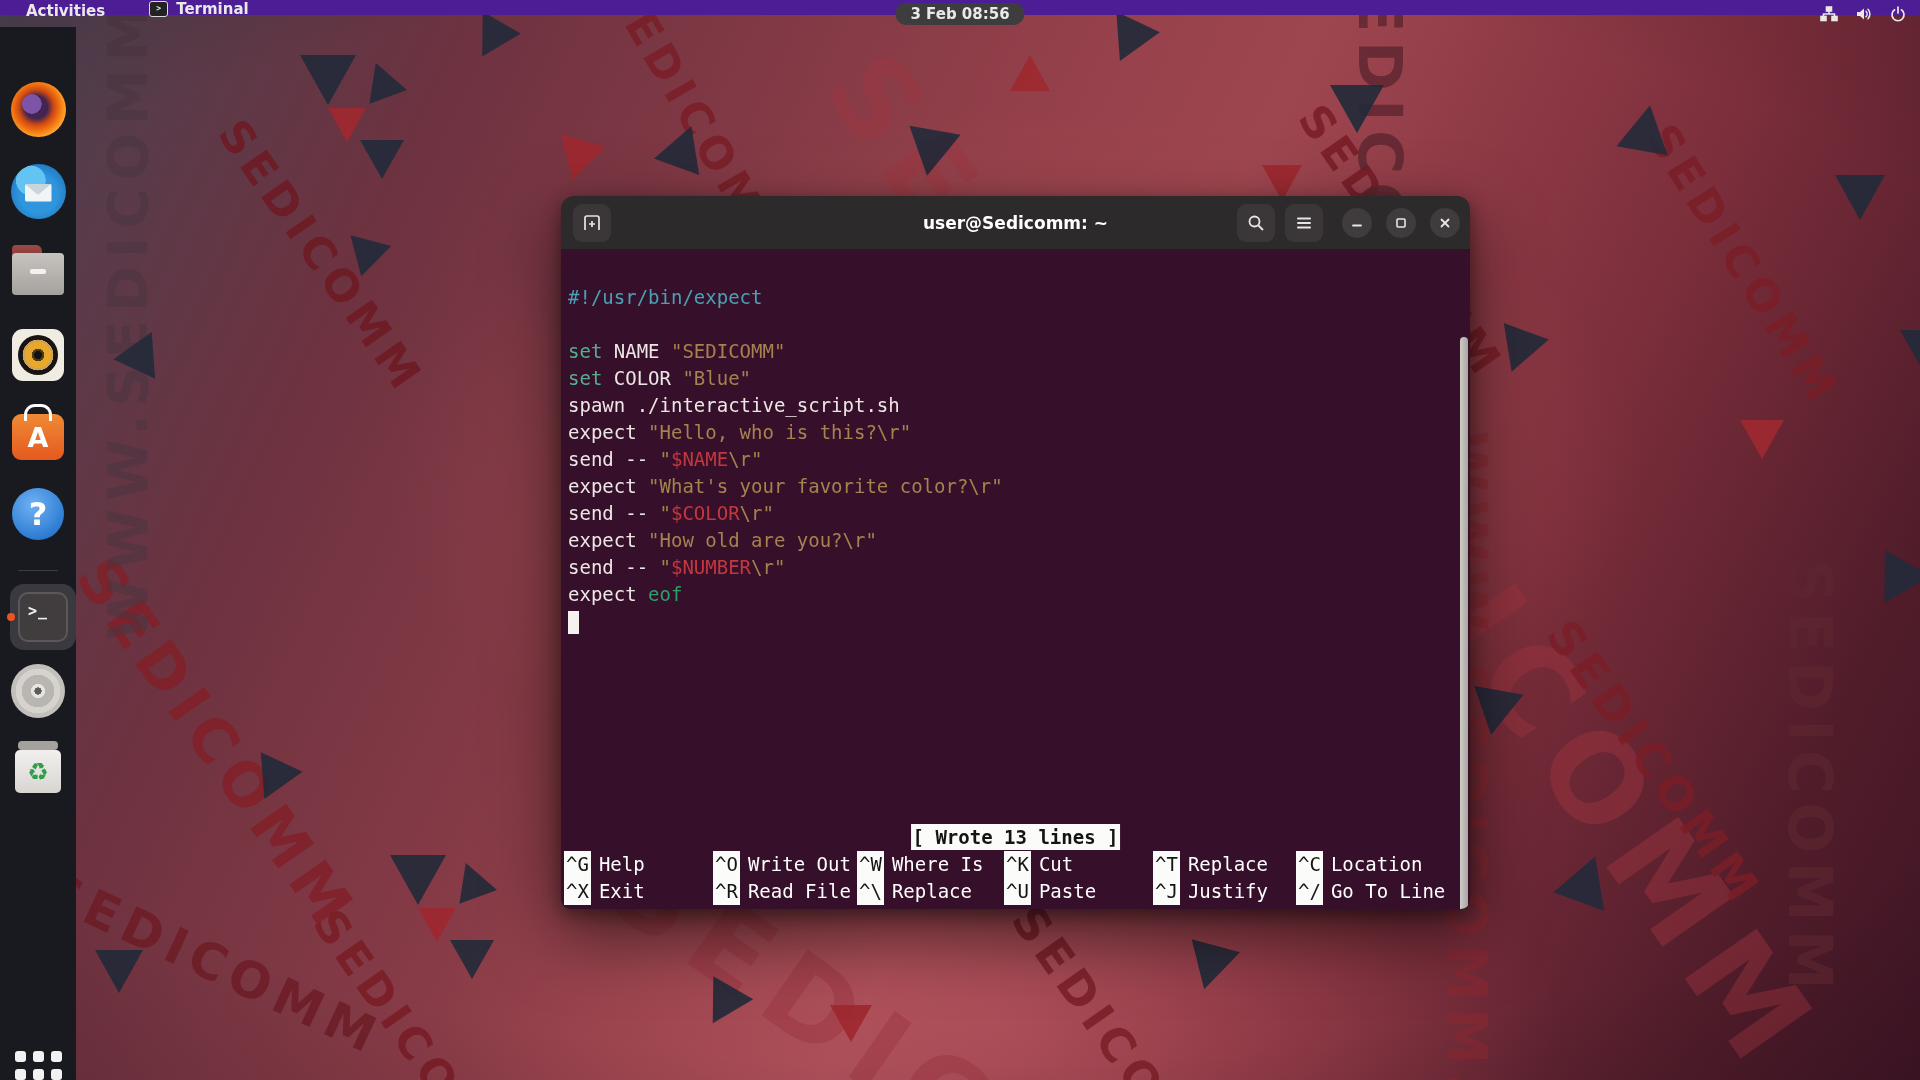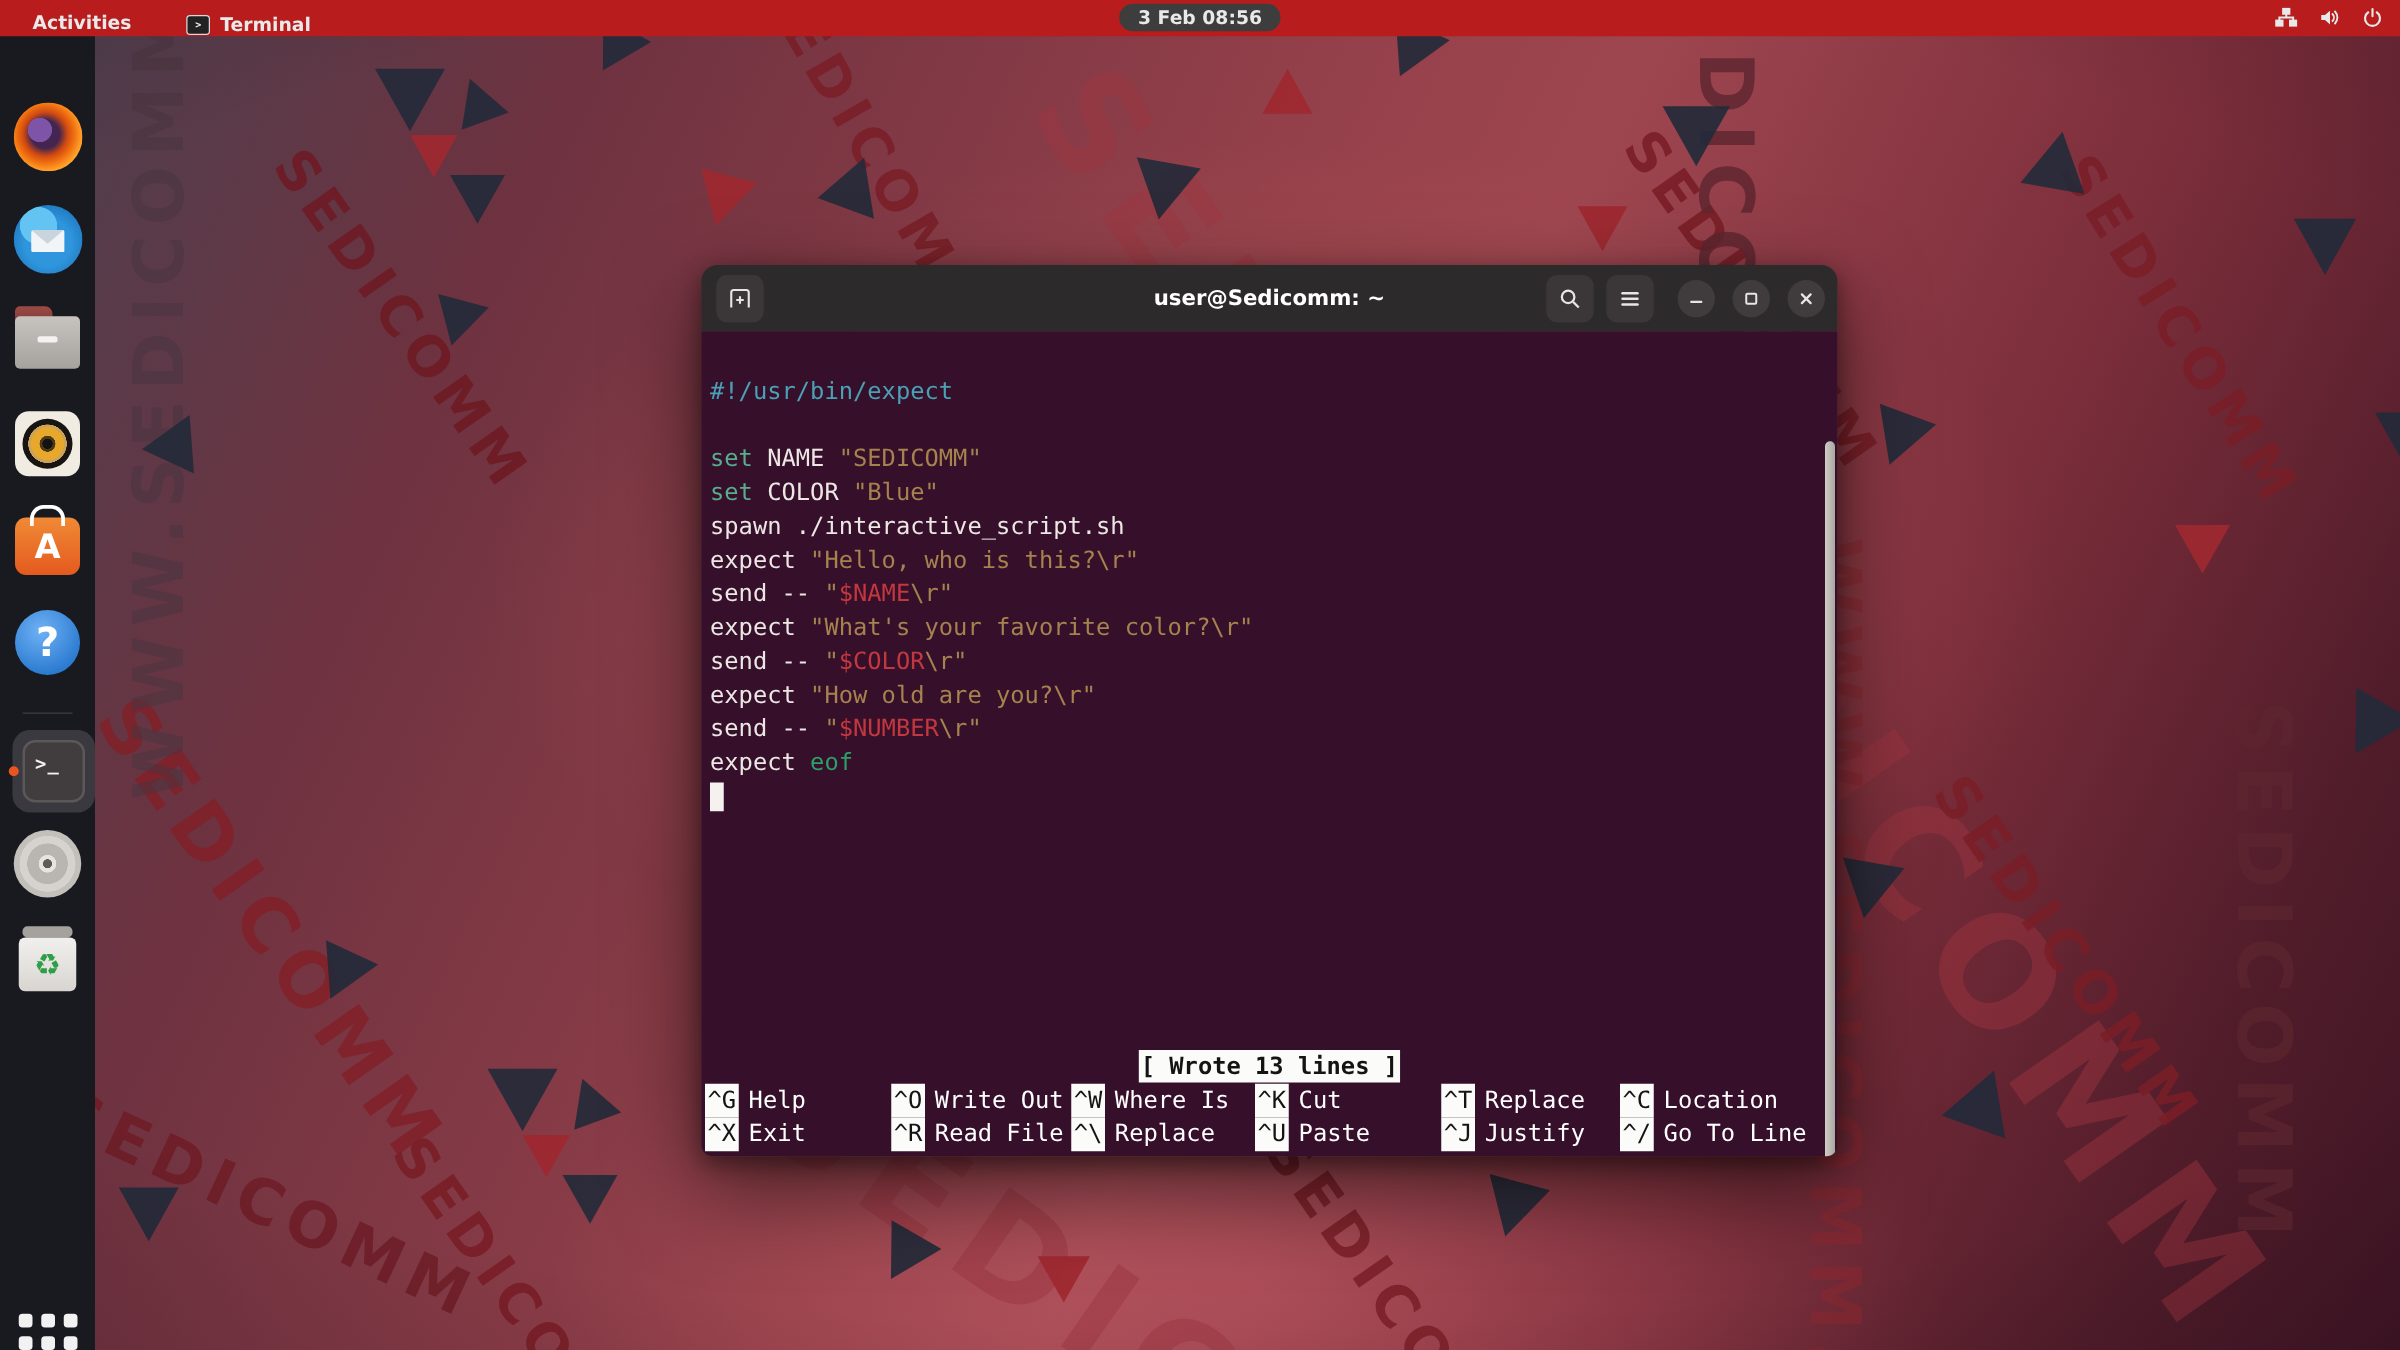--- a/index.html
+++ b/index.html
@@ -14,22 +14,22 @@
       linear-gradient(115deg,#4a4150 0%, #6e3240 20%, #94404a 45%, #9e4650 55%, #7c2e3b 74%, #501c2a 90%, #401525 100%);
     overflow:hidden; }
   .wallpaper::after { content:""; position:absolute; inset:0;
     background: radial-gradient(150% 120% at 50% 48%, rgba(0,0,0,0) 42%, rgba(15,4,14,.52) 88%);
     pointer-events:none; }
   .wp-text { position:absolute; font-weight:bold; letter-spacing:.14em; white-space:nowrap;
     font-family:"DejaVu Sans",sans-serif; transform-origin:left top; }
   .wp-tri { position:absolute; width:0; height:0; transform-origin:center; }
 
   
-  .topbar { position:absolute; left:0; top:0; width:1920px; height:29px; background:#b91c1c;
-    display:flex; align-items:flex-end; color:#e9e9e9; font-size:15px; font-weight:600; z-index:50; }
+  .topbar { position:absolute; left:0; top:0; width:1920px; height:15px; background:#4c1d95;
+    display:flex; align-items:flex-start; color:#e9e9e9; font-size:15px; font-weight:600; z-index:50; }
   .tb-activities { margin-left:18px; padding:2px 8px; border-radius:13px; }
   .tb-app { display:flex; align-items:center; gap:8px; margin-left:36px; }
   .tb-appicon { width:19px; height:16px; border:1.6px solid #d9d9d9; border-radius:3px; background:#222;
     color:#efefef; font-family:"DejaVu Sans Mono",monospace; font-size:8px; font-weight:bold;
     display:flex; align-items:center; justify-content:center; line-height:1; }
   .tb-clock { position:absolute; left:50%; top:3px; transform:translateX(-50%);
     background:#3d3d3d; border-radius:12px; padding:2px 15px; font-size:15px; }
   .tb-right { position:absolute; right:14px; top:0; height:27px; display:flex; align-items:center; gap:17px; }
   .tb-right svg { display:block; }
 
@@ -81,21 +81,21 @@
   .ic-trash { width:48px; height:52px; position:relative; display:flex; align-items:center; justify-content:center; }
   .ic-trash::before { content:""; position:absolute; top:0; left:4px; right:4px; height:9px;
     border-radius:4px; background:#a5a19c; }
   .ic-trash .bin { position:absolute; left:1px; top:9px; right:1px; bottom:0; border-radius:5px;
     background:linear-gradient(#f2f0ee,#d8d5d1); display:flex; align-items:center; justify-content:center;
     color:#2f9e49; font-size:24px; }
   .ic-grid { display:grid; grid-template-columns:repeat(3,11px); grid-template-rows:repeat(3,11px); gap:7px; }
   .ic-grid span { background:#f2f2f2; border-radius:3px; }
 
   
-  .window { position:absolute; left:561px; top:212px; width:909px; height:713px; z-index:30;
+  .window { position:absolute; left:561px; top:196px; width:909px; height:713px; z-index:30;
     border-radius:13px 13px 9px 9px; box-shadow:0 26px 70px rgba(0,0,0,.55), 0 6px 18px rgba(0,0,0,.4); }
   .win-header { position:absolute; left:0; top:0; right:0; height:53px; background:#2c2a2b;
     border-radius:13px 13px 0 0; }
   .win-title { position:absolute; left:50%; top:50%; transform:translate(-50%,-50%);
     color:#fff; font-size:17px; font-weight:bold; white-space:nowrap; }
   .hbtn { position:absolute; top:8px; width:38px; height:38px; border-radius:9px; background:#3b3738;
     display:flex; align-items:center; justify-content:center; }
   .cbtn { position:absolute; top:12px; width:30px; height:30px; border-radius:50%; background:#403c3e;
     display:flex; align-items:center; justify-content:center; }
 

